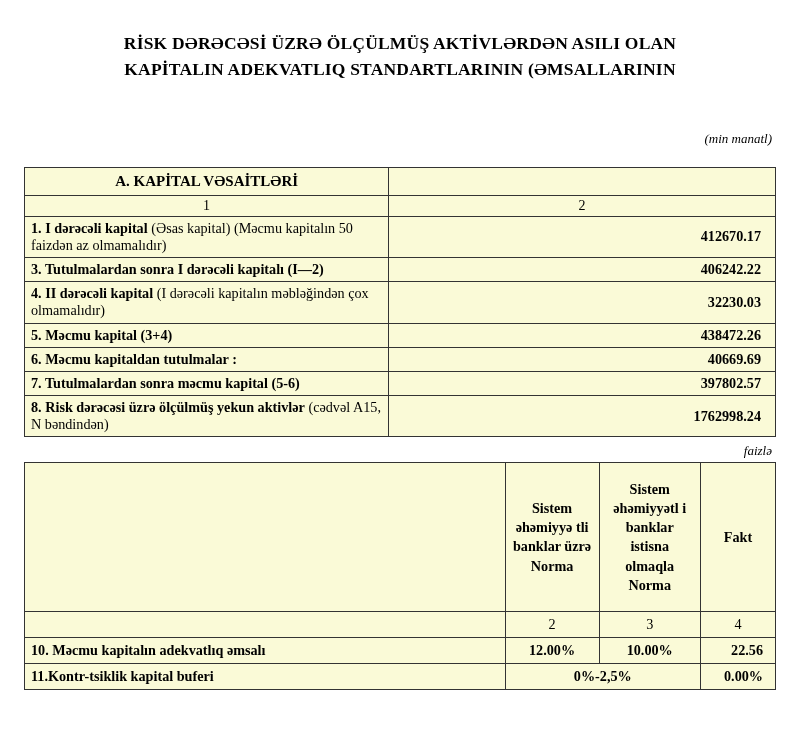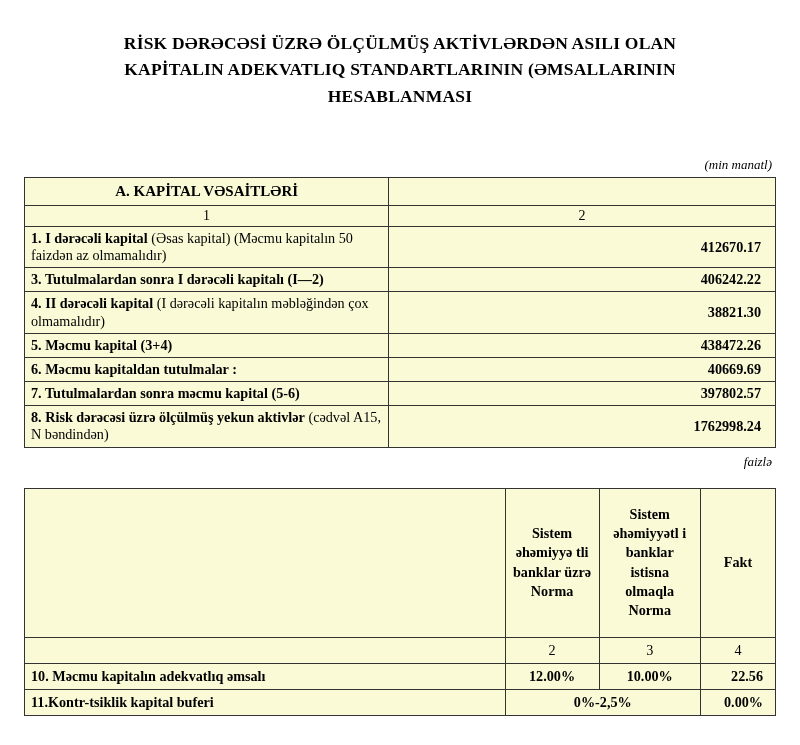--- a/index.html
+++ b/index.html
@@ -34,25 +34,25 @@
     display: block;
   }
   .unit-line {
     font-style: italic;
     font-size: 13px;
     text-align: right;
     padding-right: 28px;
   }
   .unit-line-1 {
     margin-top: 48px;
-    margin-bottom: 4px;
+    margin-bottom: 20px;
   }
   .unit-line-2 {
     margin-top: 6px;
-    margin-bottom: 18px;
+    margin-bottom: 3px;
     padding-right: 28px;
   }
   table {
     border-collapse: collapse;
     table-layout: fixed;
   }
   .tbl {
     margin: 0 auto;
     width: 752px;
     background: #FAFAD7;
@@ -130,21 +130,20 @@
   }
 </style>
 </head>
 <body>
 
 <div class="page">
 
   <div class="doc-title">
     <span>RİSK DƏRƏCƏSİ ÜZRƏ ÖLÇÜLMÜŞ AKTİVLƏRDƏN ASILI OLAN</span>
     <span>KAPİTALIN ADEKVATLIQ STANDARTLARININ (ƏMSALLARININ</span>
-    <span>HESABLANMASI</span>
   </div>
 
   <div class="unit-line unit-line-1">(min manatl)</div>
 
   <table class="tbl">
     <colgroup>
       <col style="width:48.5%">
       <col style="width:51.5%">
     </colgroup>
     <tbody>
@@ -160,21 +159,21 @@
       <tr>
         <td class="lbl two-line"><b>1. I dərəcəli kapital</b><span> (Əsas kapital) (Məcmu kapitalın 50 faizdən  az olmamalıdır)</span></td>
         <td class="val">412670.17</td>
       </tr>
       <tr>
         <td class="lbl"><b>3. Tutulmalardan  sonra I dərəcəli kapitalı (I—2)</b><span></span></td>
         <td class="val">406242.22</td>
       </tr>
       <tr>
         <td class="lbl two-line"><b>4. II dərəcəli  kapital</b><span> (I dərəcəli  kapitalın məbləğindən çox olmamalıdır)</span></td>
-        <td class="val">38821.30</td>
+        <td class="val">32230.03</td>
       </tr>
       <tr>
         <td class="lbl"><b>5. Məcmu kapital (3+4)</b><span></span></td>
         <td class="val">438472.26</td>
       </tr>
       <tr>
         <td class="lbl"><b>6. Məcmu kapitaldan tutulmalar :</b><span></span></td>
         <td class="val">40669.69</td>
       </tr>
       <tr>

